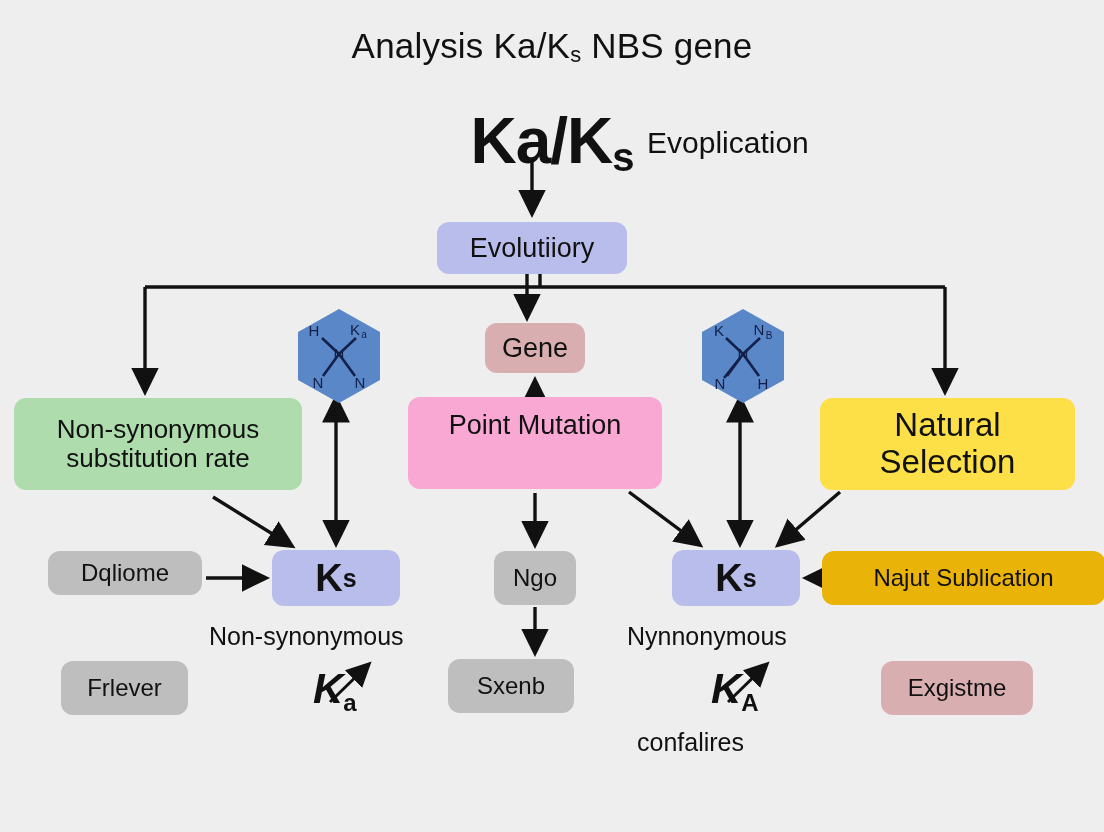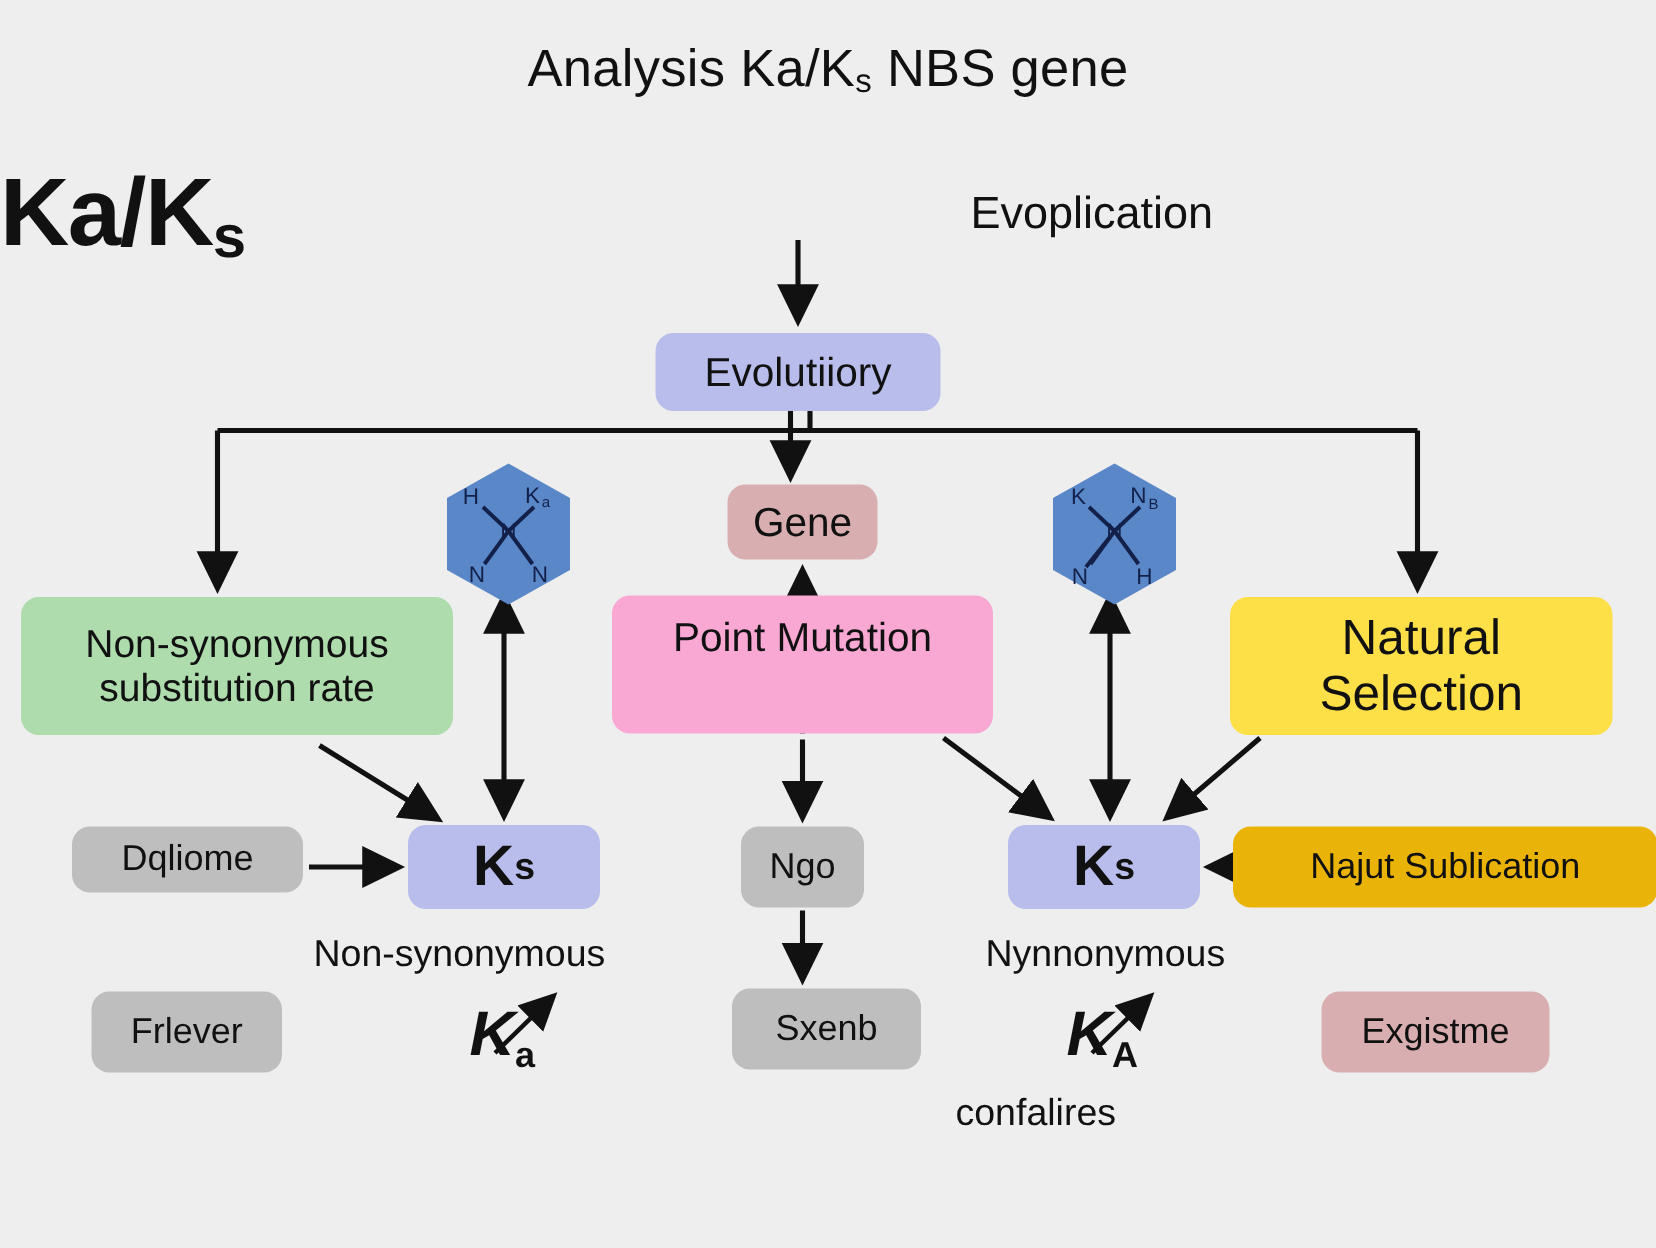--- a/index.html
+++ b/index.html
@@ -27,21 +27,21 @@
   }
   .txt{position:absolute;white-space:pre-line;}
 
   .title{
     left:0;top:26px;width:1104px;text-align:center;
     font-size:35px;letter-spacing:.2px;
   }
   .title .sub{font-size:22px;vertical-align:-4px;}
 
   .kaks{
-    left:0;top:104px;width:1104px;
+    left:0;top:104px;width:1104px;text-align:center;
     font-size:64px;font-weight:bold;letter-spacing:-1px;
   }
   .kaks .sub{font-size:40px;vertical-align:-8px;}
   .evoplication{
     left:647px;top:126px;font-size:30px;
   }
 
   .n-evolutiiory{left:437px;top:222px;width:190px;height:52px;background:#b9bdeb;font-size:27px;}
   .n-gene{left:485px;top:323px;width:100px;height:50px;background:#d9aeb0;font-size:27px;}
 
@@ -51,27 +51,27 @@
   .n-natural{left:820px;top:398px;width:255px;height:92px;background:#fde047;font-size:33px;}
 
   .n-ks-left{left:272px;top:550px;width:128px;height:56px;background:#b9bdeb;
              font-size:38px;font-weight:bold;}
   .n-ks-right{left:672px;top:550px;width:128px;height:56px;background:#b9bdeb;
               font-size:38px;font-weight:bold;}
   .n-ks-left .sub,.n-ks-right .sub{font-size:25px;vertical-align:-5px;}
 
   .n-dqliome{left:48px;top:551px;width:154px;height:44px;background:#bebebe;font-size:24px;}
   .n-ngo{left:494px;top:551px;width:82px;height:54px;background:#bebebe;font-size:24px;}
-  .n-sxenb{left:488px;top:659px;width:126px;height:54px;background:#bebebe;font-size:24px;text-align:center;}
+  .n-sxenb{left:448px;top:659px;width:126px;height:54px;background:#bebebe;font-size:24px;text-align:center;}
   .n-frlever{left:61px;top:661px;width:127px;height:54px;background:#bebebe;font-size:24px;}
   .n-najut{left:822px;top:551px;width:283px;height:54px;background:#eab308;font-size:24px;}
   .n-exgistme{left:881px;top:661px;width:152px;height:54px;background:#d9aeb0;font-size:24px;}
 
   .lbl-nonsyn{left:209px;top:622px;font-size:25px;}
-  .lbl-nynnon{left:627px;top:622px;font-size:25px;margin-left:30px;}
+  .lbl-nynnon{left:627px;top:622px;font-size:25px;}
   .lbl-syn{left:637px;top:728px;font-size:25px;}
 
   .ital{font-style:italic;font-weight:bold;font-size:42px;}
   .ital .sub{font-size:24px;font-style:normal;font-weight:bold;vertical-align:-8px;}
   .ka-ital{left:313px;top:665px;}
   .kA-ital{left:711px;top:665px;}
 
   .footnote{left:8px;top:782px;font-size:30px;}
 
   .hex{position:absolute;}

